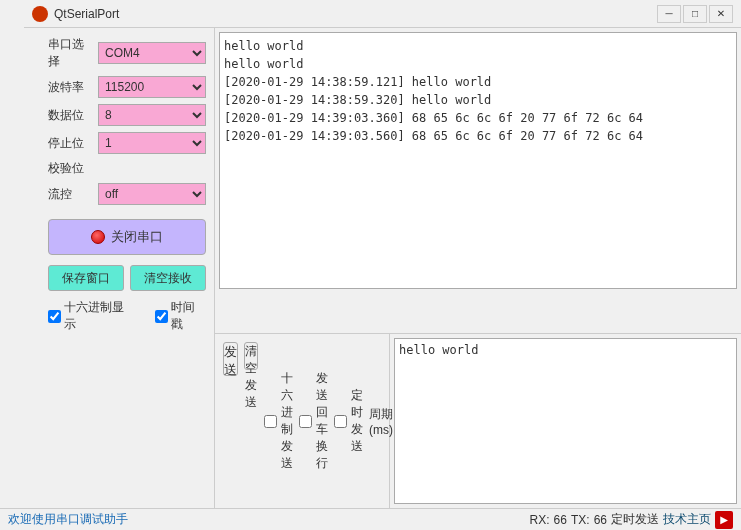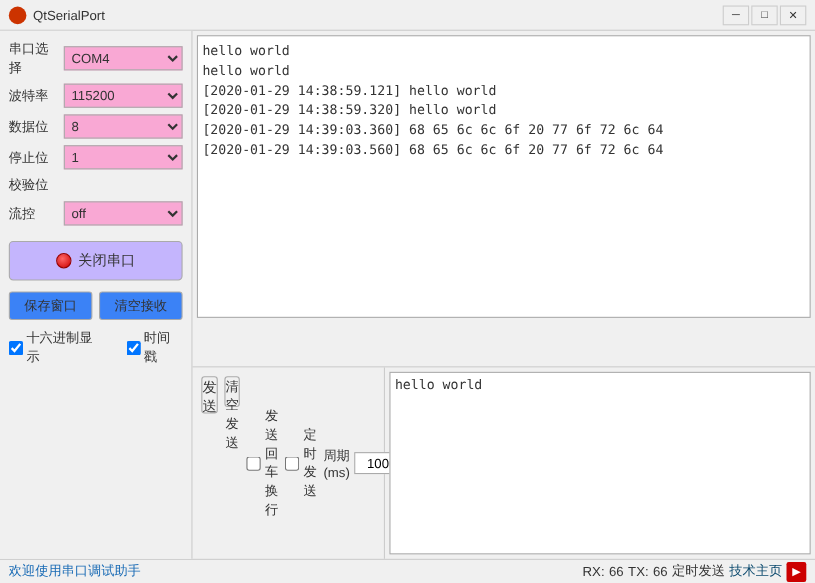--- a/index.html
+++ b/index.html
@@ -14,20 +14,21 @@
 
     
     .title-bar {
       background: #f0f0f0;
       border-bottom: 1px solid #ccc;
       display: flex;
       align-items: center;
       padding: 4px 8px;
       height: 28px;
       justify-content: space-between;
+      margin-left: 24px;
     }
     .title-bar-left {
       display: flex;
       align-items: center;
       gap: 6px;
     }
     .title-bar-icon {
       width: 16px;
       height: 16px;
       background: #cc3300;
@@ -62,20 +63,21 @@
 
     
     .left-panel {
       width: 175px;
       background: #f0f0f0;
       border-right: 1px solid #ccc;
       padding: 8px;
       display: flex;
       flex-direction: column;
       gap: 6px;
+      margin-left: 40px;
     }
 
     .form-row {
       display: flex;
       align-items: center;
       gap: 4px;
     }
     .form-label {
       width: 46px;
       font-size: 12px;
@@ -117,21 +119,21 @@
     }
 
     .bottom-buttons {
       display: flex;
       gap: 6px;
       margin-top: 4px;
     }
     .bottom-btn {
       flex: 1;
       height: 26px;
-      background: #3b82f6;
+      background: #5eead4;
       border: 1px solid #aaa;
       border-radius: 3px;
       cursor: pointer;
       font-size: 12px;
       color: #333;
     }
 
     .checkbox-row {
       display: flex;
       align-items: flex-end;
@@ -378,20 +380,24 @@
 [2020-01-29 14:38:59.320] hello world
 [2020-01-29 14:39:03.360] 68 65 6c 6c 6f 20 77 6f 72 6c 64
 [2020-01-29 14:39:03.560] 68 65 6c 6c 6f 20 77 6f 72 6c 64</div>
 
     <div class="send-section">
 
       <div class="send-left">
         <button class="send-btn">发送</button>
         <button class="clear-send-btn">清空发送</button>
 
+        <div class="send-option">
+          <input type="checkbox" style="">
+          <span>十六进制发送</span>
+        </div>
 
         <div class="send-option">
           <input type="checkbox" style="">
           <span>发送回车换行</span>
         </div>
 
         <div class="send-option">
           <input type="checkbox" style="">
           <span>定时发送</span>
         </div>

